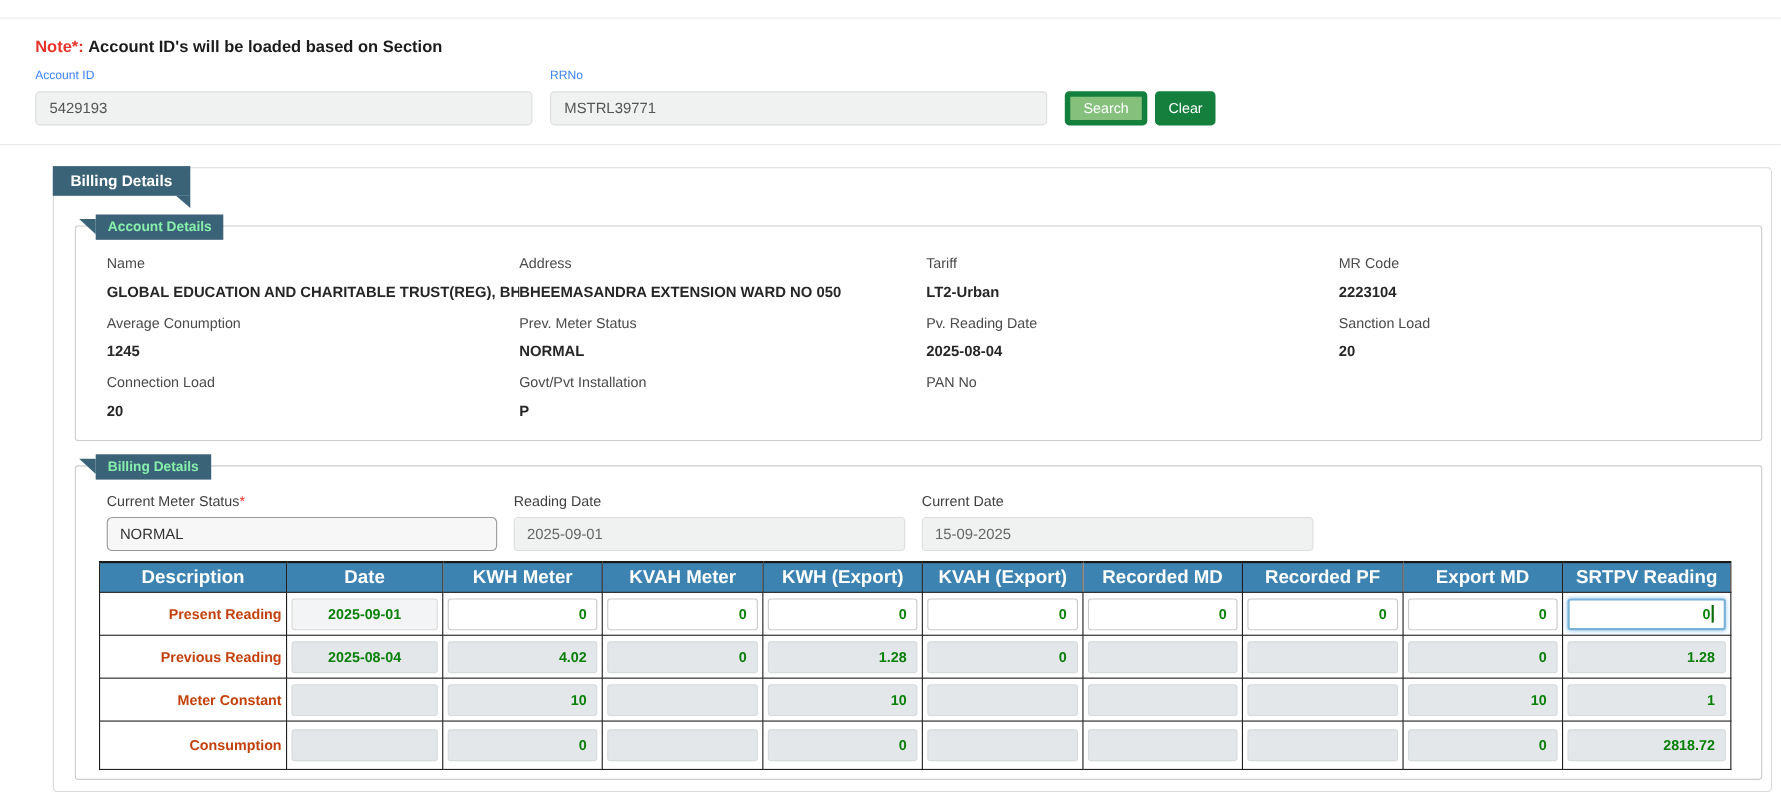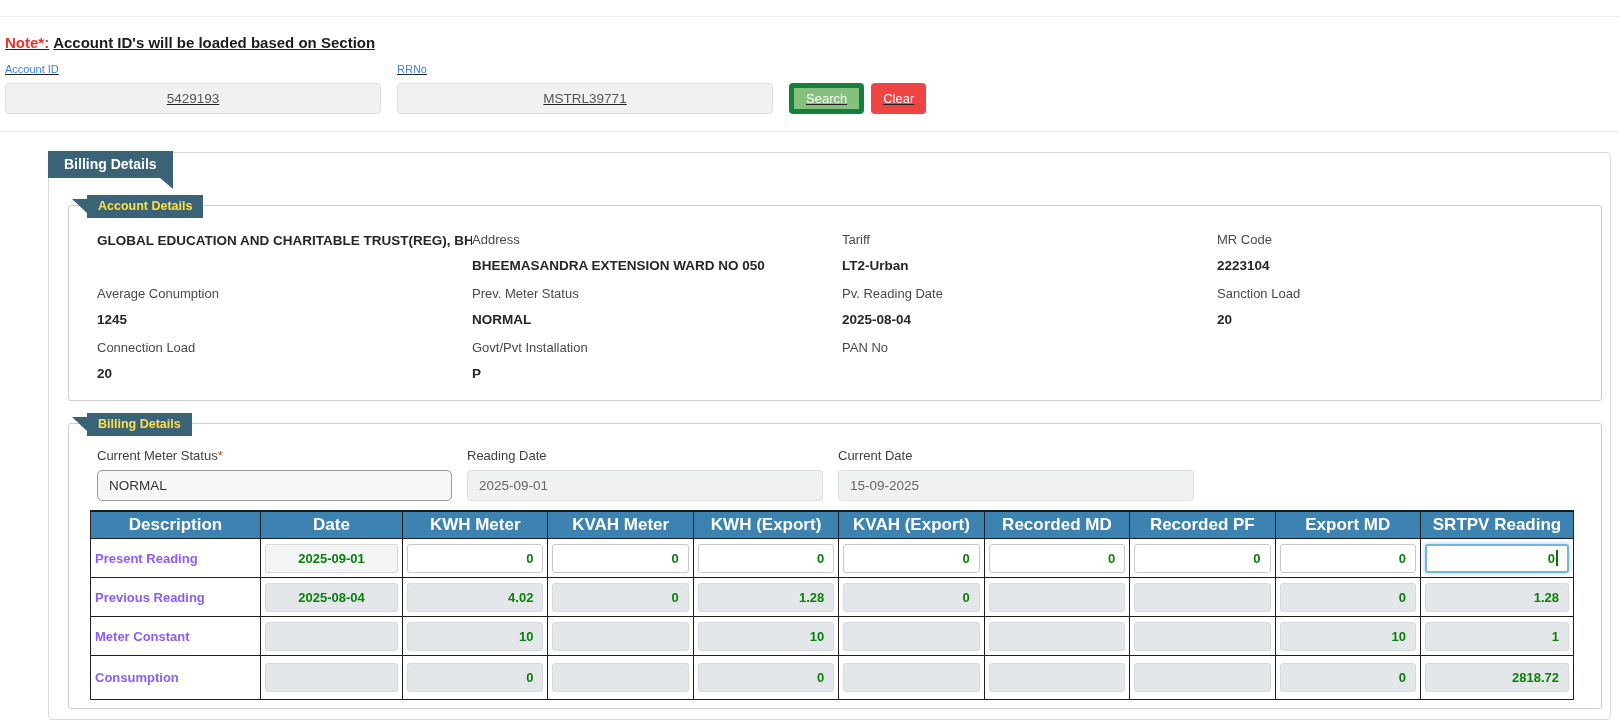--- a/index.html
+++ b/index.html
@@ -1,48 +1,48 @@
 <!DOCTYPE html>
 <html><head>
 <meta charset="utf-8">
 <style>
   * { box-sizing: border-box; margin: 0; padding: 0; }
   html,body { width:1619px; height:727px; overflow:hidden; background:#fff;
     font-family:"Liberation Sans", sans-serif; color:#222; }
 
   .topbar { height:17px; border-bottom:1px solid #ececec; }
 
-  .main { padding:0 5px;text-decoration:underline; }
+  .main { padding:0 32px; }
   .note { margin:17px 0 12px; font-size:15px; font-weight:bold; color:#1c1c1c; }
   .note .red { color:#e8342a; margin-right:4px; }
 
   .form-row { display:flex; align-items:flex-end; }
   .field { display:flex; flex-direction:column; margin-right:16px; }
   .field label { font-size:11px; color:#3b82f6; margin-bottom:8px; }
-  .tb-input { width:376px; height:31px; background:#f0f1f1; border:1px solid #dddddd;
+  .tb-input { width:452px; height:31px; background:#f0f1f1; border:1px solid #dddddd;
     border-radius:4px; padding:0 12px; font-size:13.5px; color:#555;
-    font-family:"Liberation Sans", sans-serif; outline:none;text-align:center; }
+    font-family:"Liberation Sans", sans-serif; outline:none; }
   .btn { height:31px; border:none; border-radius:4px; color:#fff; font-size:13px;
     padding:0 12px; cursor:pointer; font-family:"Liberation Sans", sans-serif; }
   .btn-search { background:#85c17d; border:5px solid #15803d; margin-right:7px; }
-  .btn-clear  { background:#ef4444; }
+  .btn-clear  { background:#15803d; }
 
   .divider { border-top:1px solid #e7e7e7; margin-top:17px; }
 
   .section { position:relative; margin:20px 8px 0;padding-left:40px; }
   .outer-box { border:1px solid #d9d9d9; border-radius:4px; position:relative;
     padding:52px 0 10px; }
   .tab-big { position:absolute; top:-2px; left:-1px; background:#3b6378; color:#fff;
     font-weight:bold; font-size:14px; padding:5px 16px 6px; z-index:3; }
   .tab-big::after { content:''; position:absolute; top:100%; right:0; width:0; height:0;
     border-top:11px solid #3b6378; border-left:13px solid transparent; }
 
   .panel { position:relative; border:1px solid #cccccc; border-radius:3px;
     margin:0 8px 0 19px; }
-  .tab-small { position:absolute; top:-11px; left:18px; background:#3b6378; color:#fde047;
+  .tab-small { position:absolute; top:-11px; left:18px; background:#3b6378; color:#86efac;
     font-weight:bold; font-size:12.5px; padding:4px 11px 5px; z-index:2; }
   .tab-small::before { content:''; position:absolute; right:100%; top:4px; width:0; height:0;
     border-top:14px solid #3b6378; border-left:15px solid transparent; }
 
   .panel-account { padding:26px 0 6px 28px; margin-bottom:22px; }
   .account-grid { display:grid; grid-template-columns:375px 370px 375px auto; }
   .af { margin-bottom:12px; }
   .af-label { font-size:13px; color:#4a4a4a; margin-bottom:9px; line-height:16px; }
   .af-value { font-size:13.5px; font-weight:bold; color:#262626; line-height:17px;
     white-space:nowrap; overflow:hidden; padding-right:14px; min-height:17px; }
@@ -59,21 +59,21 @@
     border-radius:4px; padding:0 11px; font-size:13.5px; color:#666;
     font-family:"Liberation Sans", sans-serif; outline:none; }
 
   table.billing { border-collapse:collapse; table-layout:fixed;
     margin:9px 27px 0 21px; width:calc(100% - 48px); }
   table.billing th { background:#3d83b2; color:#fff; font-size:17px; font-weight:bold;
     padding:3px 2px; border:1px solid #1f1f1f; border-top:2px solid #1a1a1a; height:22px;
     overflow:hidden; white-space:nowrap; }
   table.billing td { border:1px solid #1f1f1f; padding:3px 4px; height:39px; background:#fff; }
   table.billing tr:last-child td { height:44px; }
-  td.desc { text-align:left; font-weight:bold; font-size:13px; color:#8b5cf6; }
+  td.desc { text-align:right; font-weight:bold; font-size:13px; color:#c2410c; }
 
   .cellbox { height:29px; border-radius:3px; display:flex; align-items:center;
     justify-content:flex-end; padding:0 9px; font-weight:bold; font-size:13px;
     color:#0a800a; width:100%; }
   .cellbox.center { justify-content:center; }
   .cellbox.editable { background:#fff; border:1px solid #c9c9c9; }
   .cellbox.readonly { background:#f2f4f5; border:1px solid #d9d9d9; }
   .cellbox.disabled { background:#e3e7e9; border:1px solid #d5dadc; }
   .cellbox.focused  { background:#fff; border:2px solid #7ab2d8;
     box-shadow:0 0 4px rgba(102,175,233,.65); }
@@ -105,20 +105,21 @@
 <div class="divider"></div>
 
 <div class="section">
   <div class="outer-box">
     <div class="tab-big">Billing Details</div>
 
     <div class="panel panel-account">
       <div class="tab-small">Account Details</div>
       <div class="account-grid">
           <div class="af">
+            <div class="af-label">Name</div>
             <div class="af-value">GLOBAL EDUCATION AND CHARITABLE TRUST(REG), BHEEMASANDRA</div>
           </div>
           <div class="af">
             <div class="af-label">Address</div>
             <div class="af-value">BHEEMASANDRA EXTENSION WARD NO 050</div>
           </div>
           <div class="af">
             <div class="af-label">Tariff</div>
             <div class="af-value">LT2-Urban</div>
           </div>

